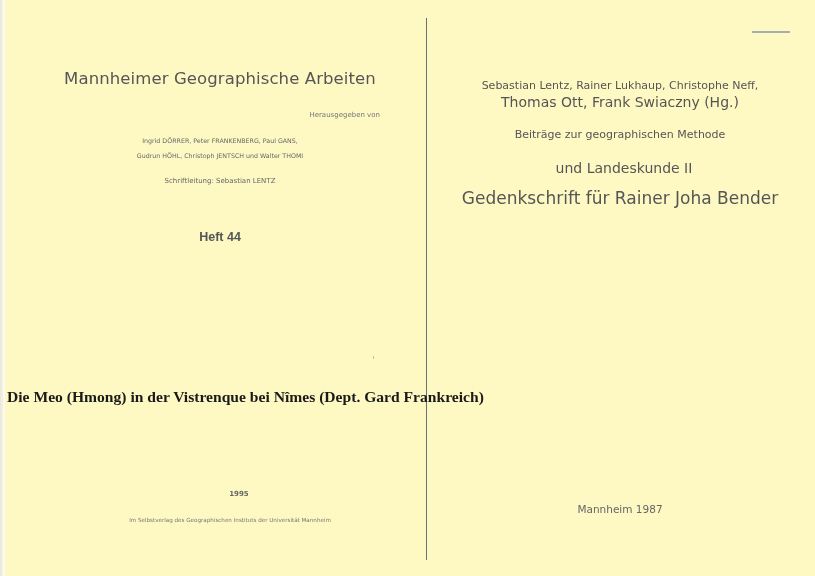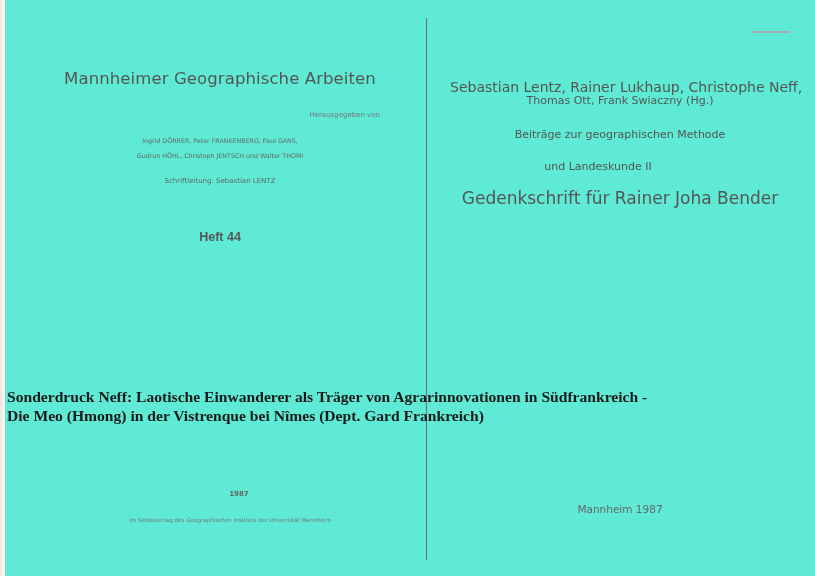--- a/index.html
+++ b/index.html
@@ -7,21 +7,21 @@
       padding: 0;
       width: 815px;
       height: 576px;
       overflow: hidden;
       background: #ffffff;
     }
     .spread {
       position: relative;
       width: 815px;
       height: 576px;
-      background: #5eead4;
+      background: #fef9c3;
       font-family: "DejaVu Sans", sans-serif;
       color: #555;
     }
     .page-edge {
       position: absolute;
       left: 0; top: 0;
       width: 5px; height: 576px;
       background: linear-gradient(to right, #ece6d6, #f7f4ec 60%, #fefefe);
     }
     .spine {
@@ -106,39 +106,39 @@
     .publisher {
       left: 60px; width: 340px;
       top: 517px;
       font-size: 5.6px;
       color: #777;
     }
     
     .authors-1 {
       left: 450px; width: 340px;
       top: 79px;
-      font-size: 14px;
+      font-size: 11px;
       color: #555;
     }
     .authors-2 {
       left: 450px; width: 340px;
       top: 94px;
-      font-size: 11px;
+      font-size: 14px;
       color: #555;
     }
     .book-title-1 {
       left: 450px; width: 340px;
       top: 128px;
       font-size: 11px;
       color: #555;
     }
     .book-title-2 {
-      left: 428px; width: 340px;
+      left: 454px; width: 340px;
       top: 160px;
-      font-size: 11px;
+      font-size: 14px;
       color: #555;
     }
     .book-subtitle {
       left: 450px; width: 340px;
       top: 188px;
       font-size: 17px;
       color: #555;
     }
     .right-place-year {
       left: 510px; width: 220px;
@@ -167,34 +167,33 @@
 <div class="spread">
   <div class="page-edge"></div>
 
   <div>
     <div class="c series-title">Mannheimer Geographische Arbeiten</div>
     <div class="c edited-by">Herausgegeben von</div>
     <div class="c editors-1">Ingrid DÖRRER, Peter FRANKENBERG, Paul GANS,</div>
     <div class="c editors-2">Gudrun HÖHL, Christoph JENTSCH und Walter THOMI</div>
     <div class="c managing-editor">Schriftleitung: Sebastian LENTZ</div>
     <div class="c issue">Heft 44</div>
-    <div class="c left-year">1987</div>
+    <div class="c left-year">1995</div>
     <div class="c publisher">Im Selbstverlag des Geographischen Instituts der Universität Mannheim</div>
     <div class="scan-speck"></div>
   </div>
 
   <div class="spine"></div>
 
   <div>
     <div class="corner-mark"></div>
     <div class="c authors-1">Sebastian Lentz, Rainer Lukhaup, Christophe Neff,</div>
     <div class="c authors-2">Thomas Ott, Frank Swiaczny (Hg.)</div>
     <div class="c book-title-1">Beiträge zur geographischen Methode</div>
     <div class="c book-title-2">und Landeskunde II</div>
     <div class="c book-subtitle">Gedenkschrift für Rainer Joha Bender</div>
     <div class="c right-place-year">Mannheim 1987</div>
   </div>
 
   <div class="offprint">
-    <div>Sonderdruck Neff: Laotische Einwanderer als Träger von Agrarinnovationen in Südfrankreich -</div>
     <div>Die Meo (Hmong) in der Vistrenque bei Nîmes (Dept. Gard Frankreich)</div>
   </div>
 </div>
 
 </body></html>

